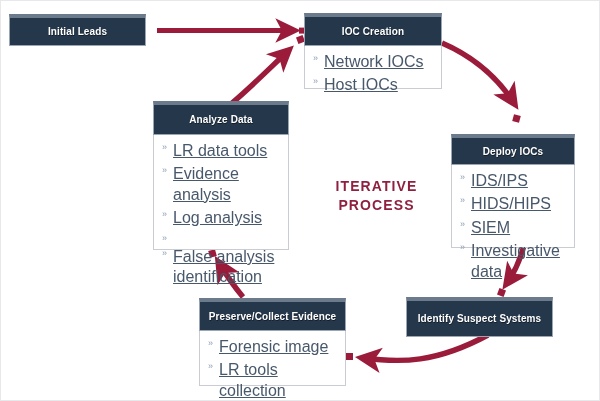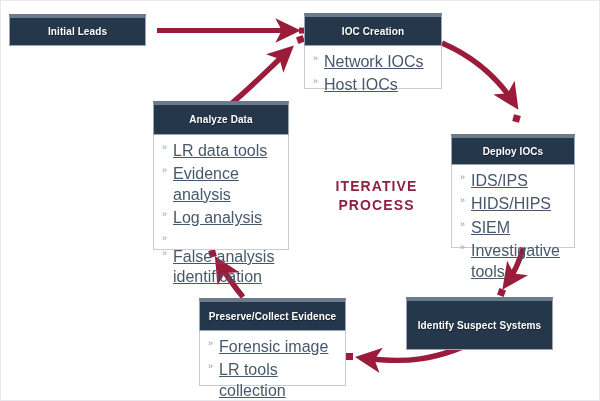--- a/index.html
+++ b/index.html
@@ -168,27 +168,27 @@
       <div class="bullet-row">
         <span class="bullet-glyph">»</span>
         <span class="bullet-text">HIDS/HIPS</span>
       </div>
       <div class="bullet-row">
         <span class="bullet-glyph">»</span>
         <span class="bullet-text">SIEM</span>
       </div>
       <div class="bullet-row">
         <span class="bullet-glyph">»</span>
-        <span class="bullet-text">Investigative tools</span>
+        <span class="bullet-text">Investigative data</span>
       </div>
     </div>
   </div>
 
   <div class="node" style="left:405px; top:296px; width:147px;">
-    <div class="node-header" style="height:53px;">
+    <div class="node-header" style="height:40px;">
       <span>Identify Suspect Systems</span>
     </div>
   </div>
 
   <div class="node" style="left:198px; top:297px; width:147px;">
     <div class="node-header" style="height:33px;">
       <span>Preserve/Collect Evidence</span>
     </div>
     <div class="node-body" style="height:55px;">
       <div class="bullet-row">

